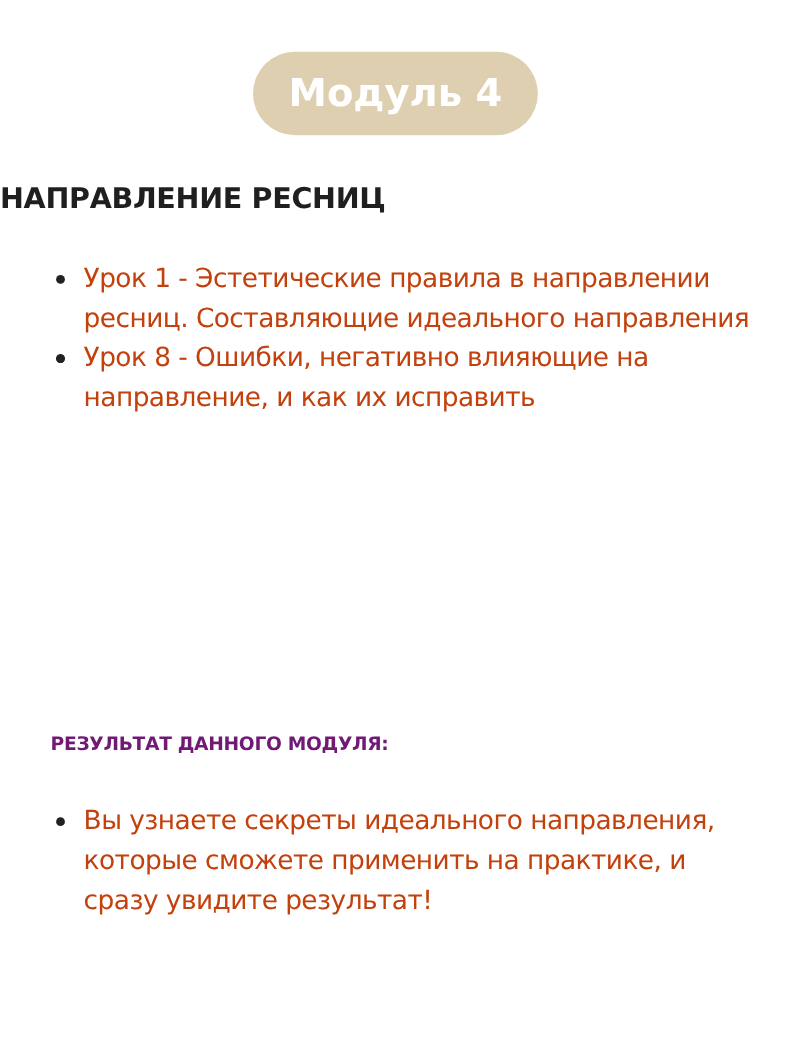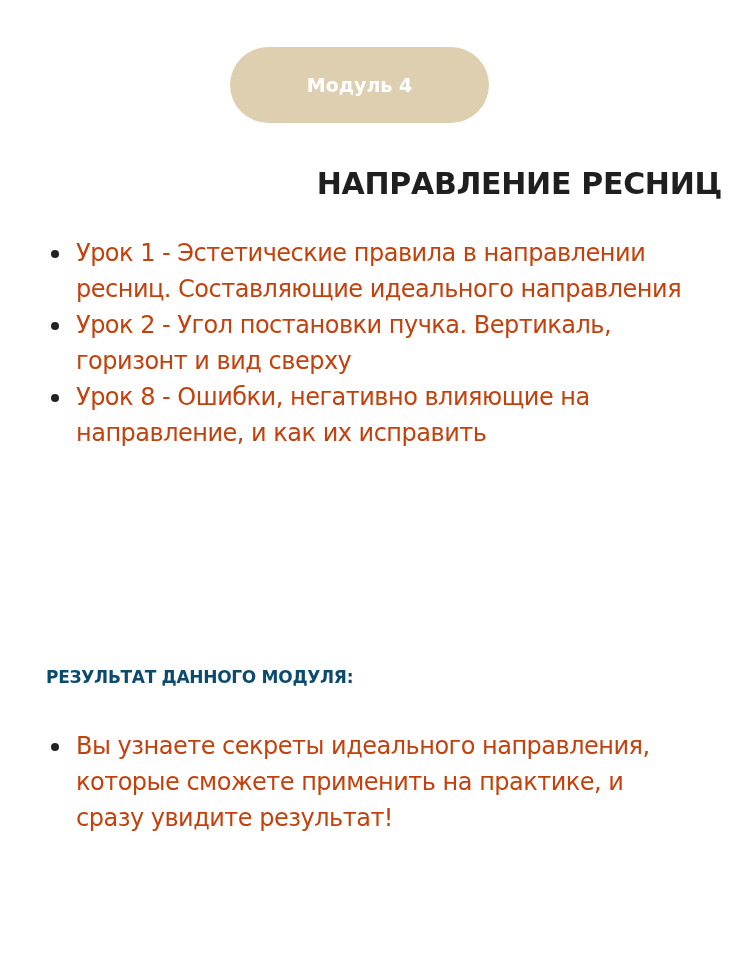--- a/index.html
+++ b/index.html
@@ -1,44 +1,44 @@
 <!DOCTYPE html>
 <html><head>
 <meta charset="utf-8">
 <style>
   html, body { margin: 0; padding: 0; background: #ffffff; }
   body { width: 732px; height: 956px; position: relative; overflow: hidden;
          font-family: "DejaVu Sans", "Liberation Sans", sans-serif; color: #1f1f1f; }
   .pill { position: absolute; left: 230px; top: 47px; width: 259px; height: 76px;
           border-radius: 38px; background: #decfb0; display: flex; align-items: center;
-          justify-content: center; color: #ffffff; font-weight: bold; font-size: 19px; }
-  .title { position: absolute; left: 0; width: 722px; top: 166px; text-align: right;
-           font-weight: bold; font-size: 30px; letter-spacing: -0.3px; color: #1f1f1f; }
+          justify-content: center; color: #ffffff; font-weight: bold; font-size: 35px; }
+  .title { position: absolute; left: 0; width: 722px; top: 166px; text-align: left;
+           font-weight: bold; font-size: 26px; letter-spacing: -0.3px; color: #1f1f1f; }
   ul { list-style: none; margin: 0; padding: 0; position: absolute; left: 46px; width: 640px; }
   li { position: relative; padding-left: 30px; font-size: 24px; line-height: 36px;
        letter-spacing: -0.5px; color: #c2410c; }
   li .bullet { position: absolute; left: 5px; top: 15px; width: 8px; height: 8px;
                border-radius: 50%; background: #222; }
   .lessons { top: 235px; }
   .result-label { position: absolute; left: 46px; top: 667px; font-size: 17px;
-                  font-weight: bold; color: #0c4a6e; letter-spacing: -0.3px; }
+                  font-weight: bold; color: #701a75; letter-spacing: -0.3px; }
   .results { top: 728px; }
 </style>
 </head>
 <body>
 
 <div class="pill">
   <span>Модуль 4</span>
 </div>
 
 <div class="title">НАПРАВЛЕНИЕ РЕСНИЦ</div>
 
 <ul class="lessons">
   <li><span class="bullet"></span><span>Урок 1 - Эстетические правила в направлении ресниц. Составляющие идеального направления</span></li>
-  <li><span class="bullet"></span><span>Урок 2 - Угол постановки пучка. Вертикаль, горизонт и вид сверху</span></li>
+  <li><span class="bullet"></span></li>
   <li><span class="bullet"></span><span>Урок 8 - Ошибки, негативно влияющие на направление, и как их исправить</span></li>
 </ul>
 
 <div class="result-label">РЕЗУЛЬТАТ ДАННОГО МОДУЛЯ:</div>
 
 <ul class="results">
   <li><span class="bullet"></span><span>Вы узнаете секреты идеального направления, которые сможете применить на практике, и сразу увидите результат!</span></li>
 </ul>
 
 </body></html>

